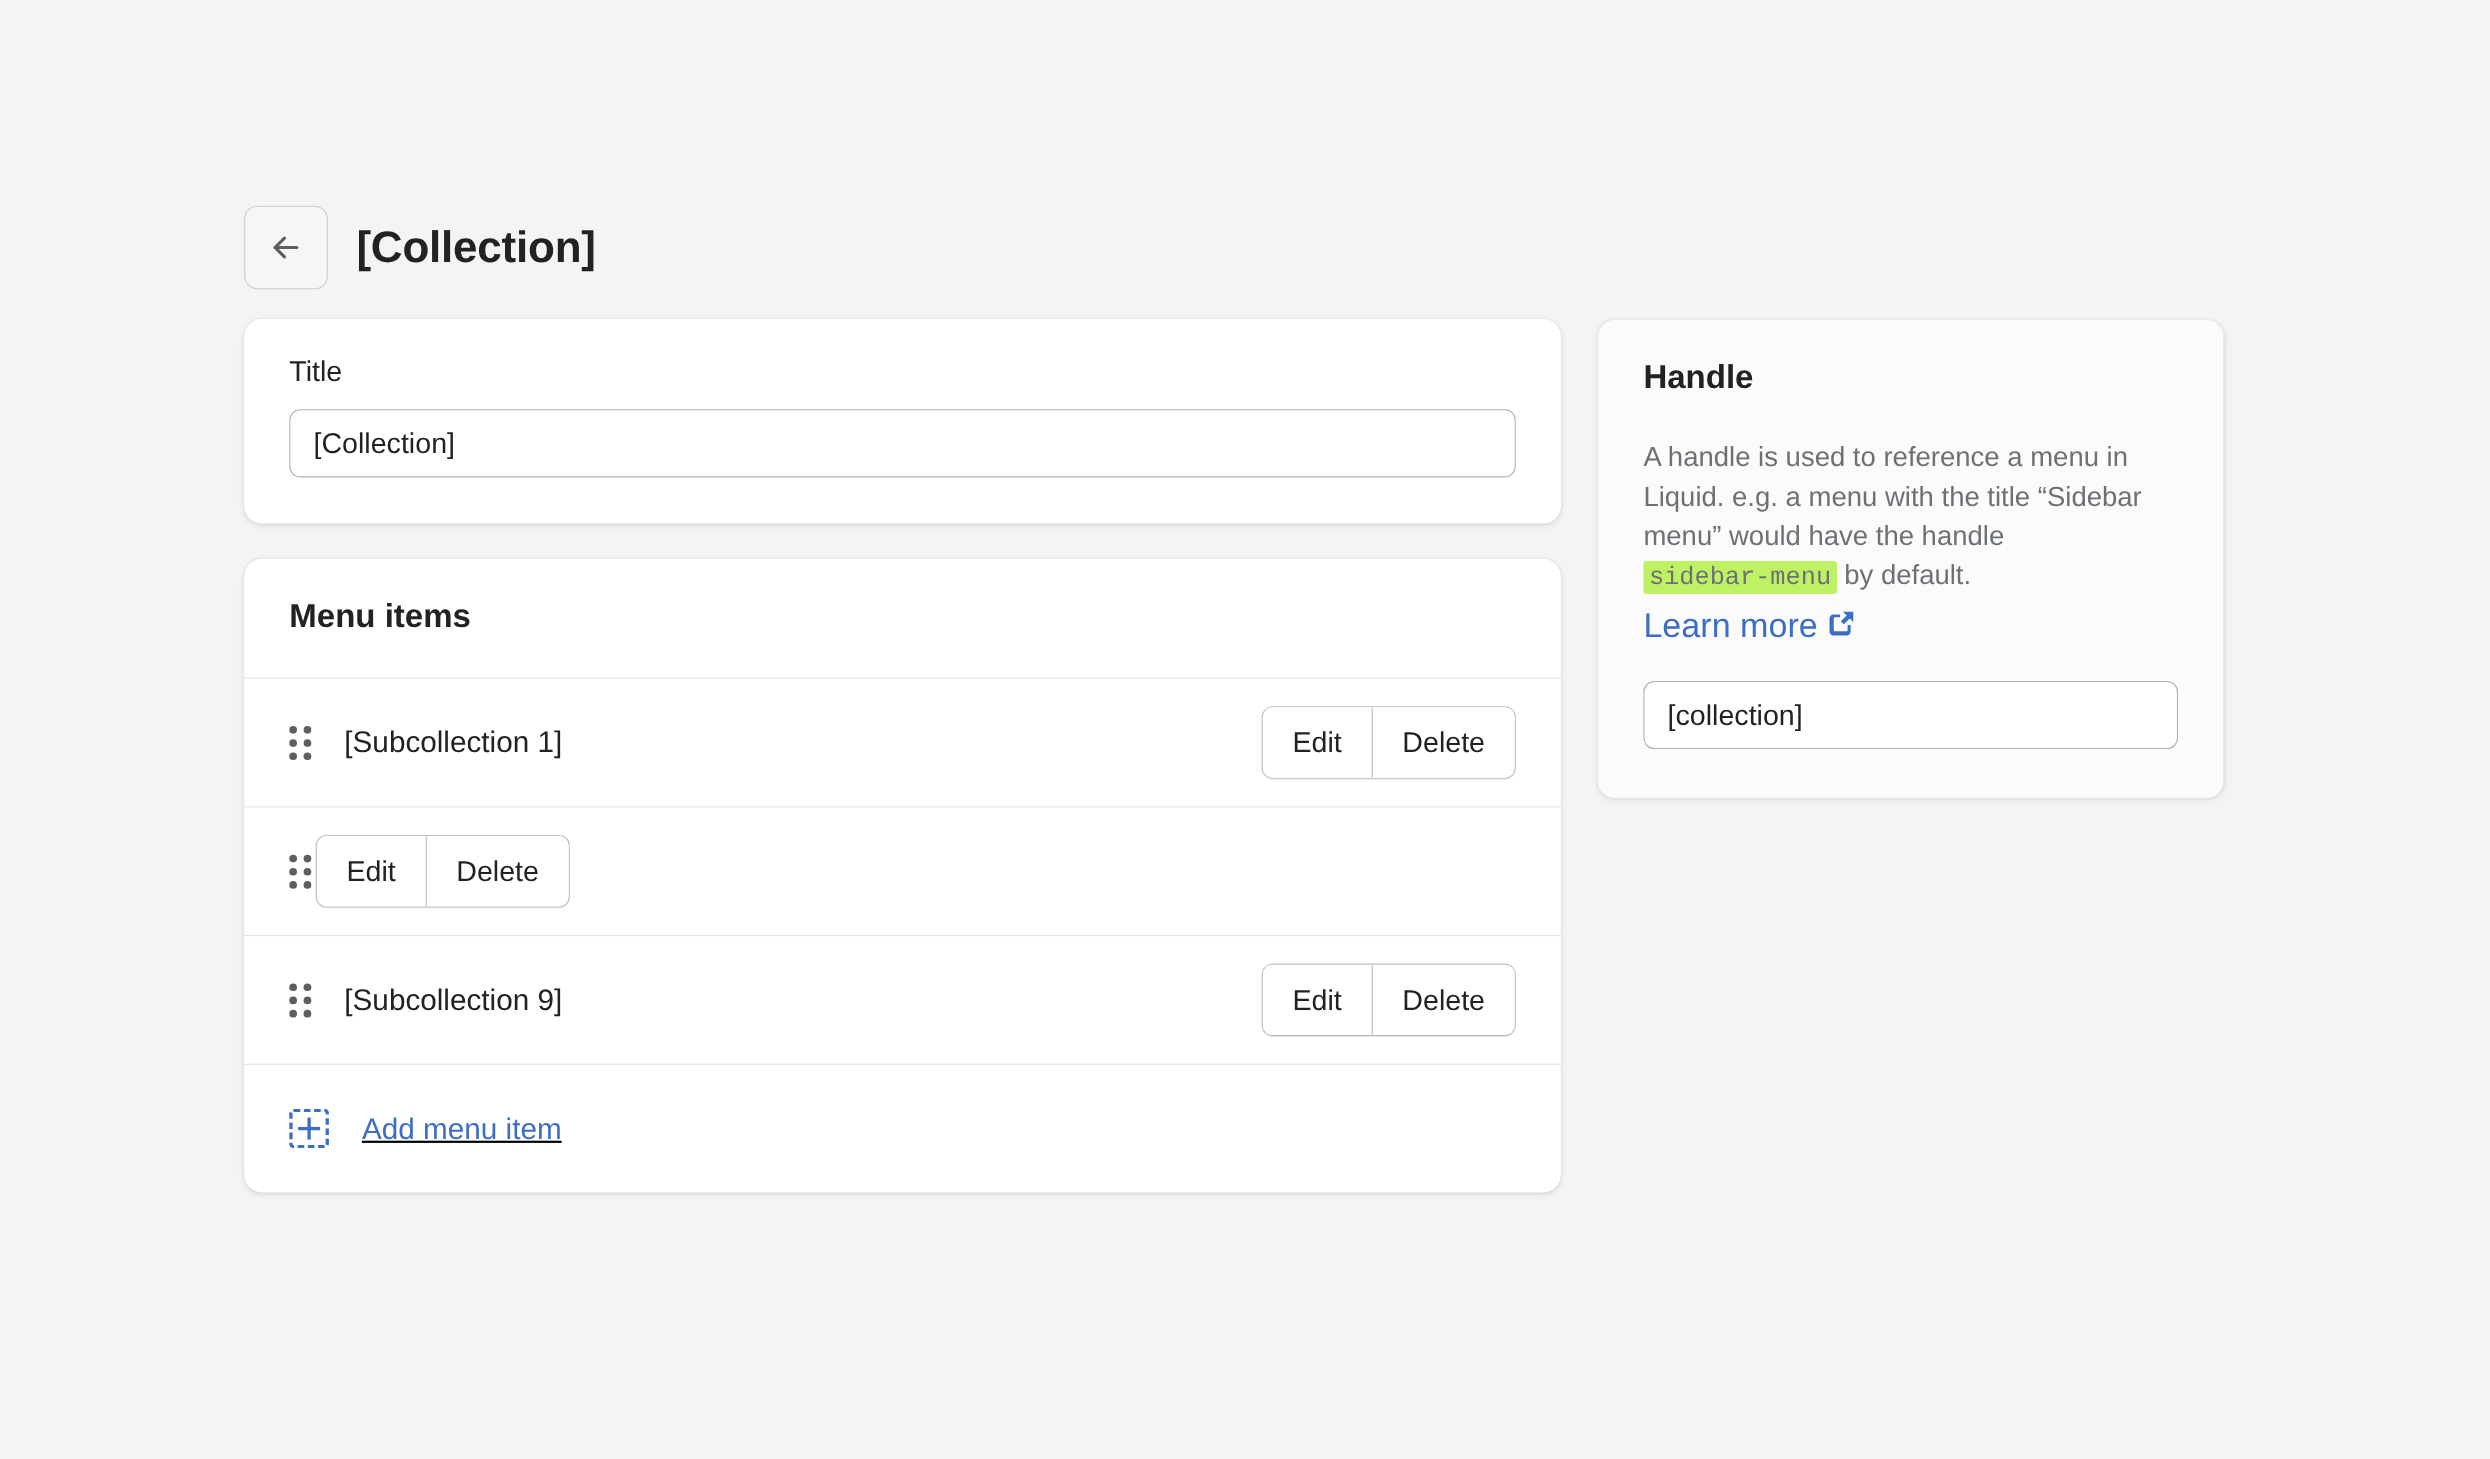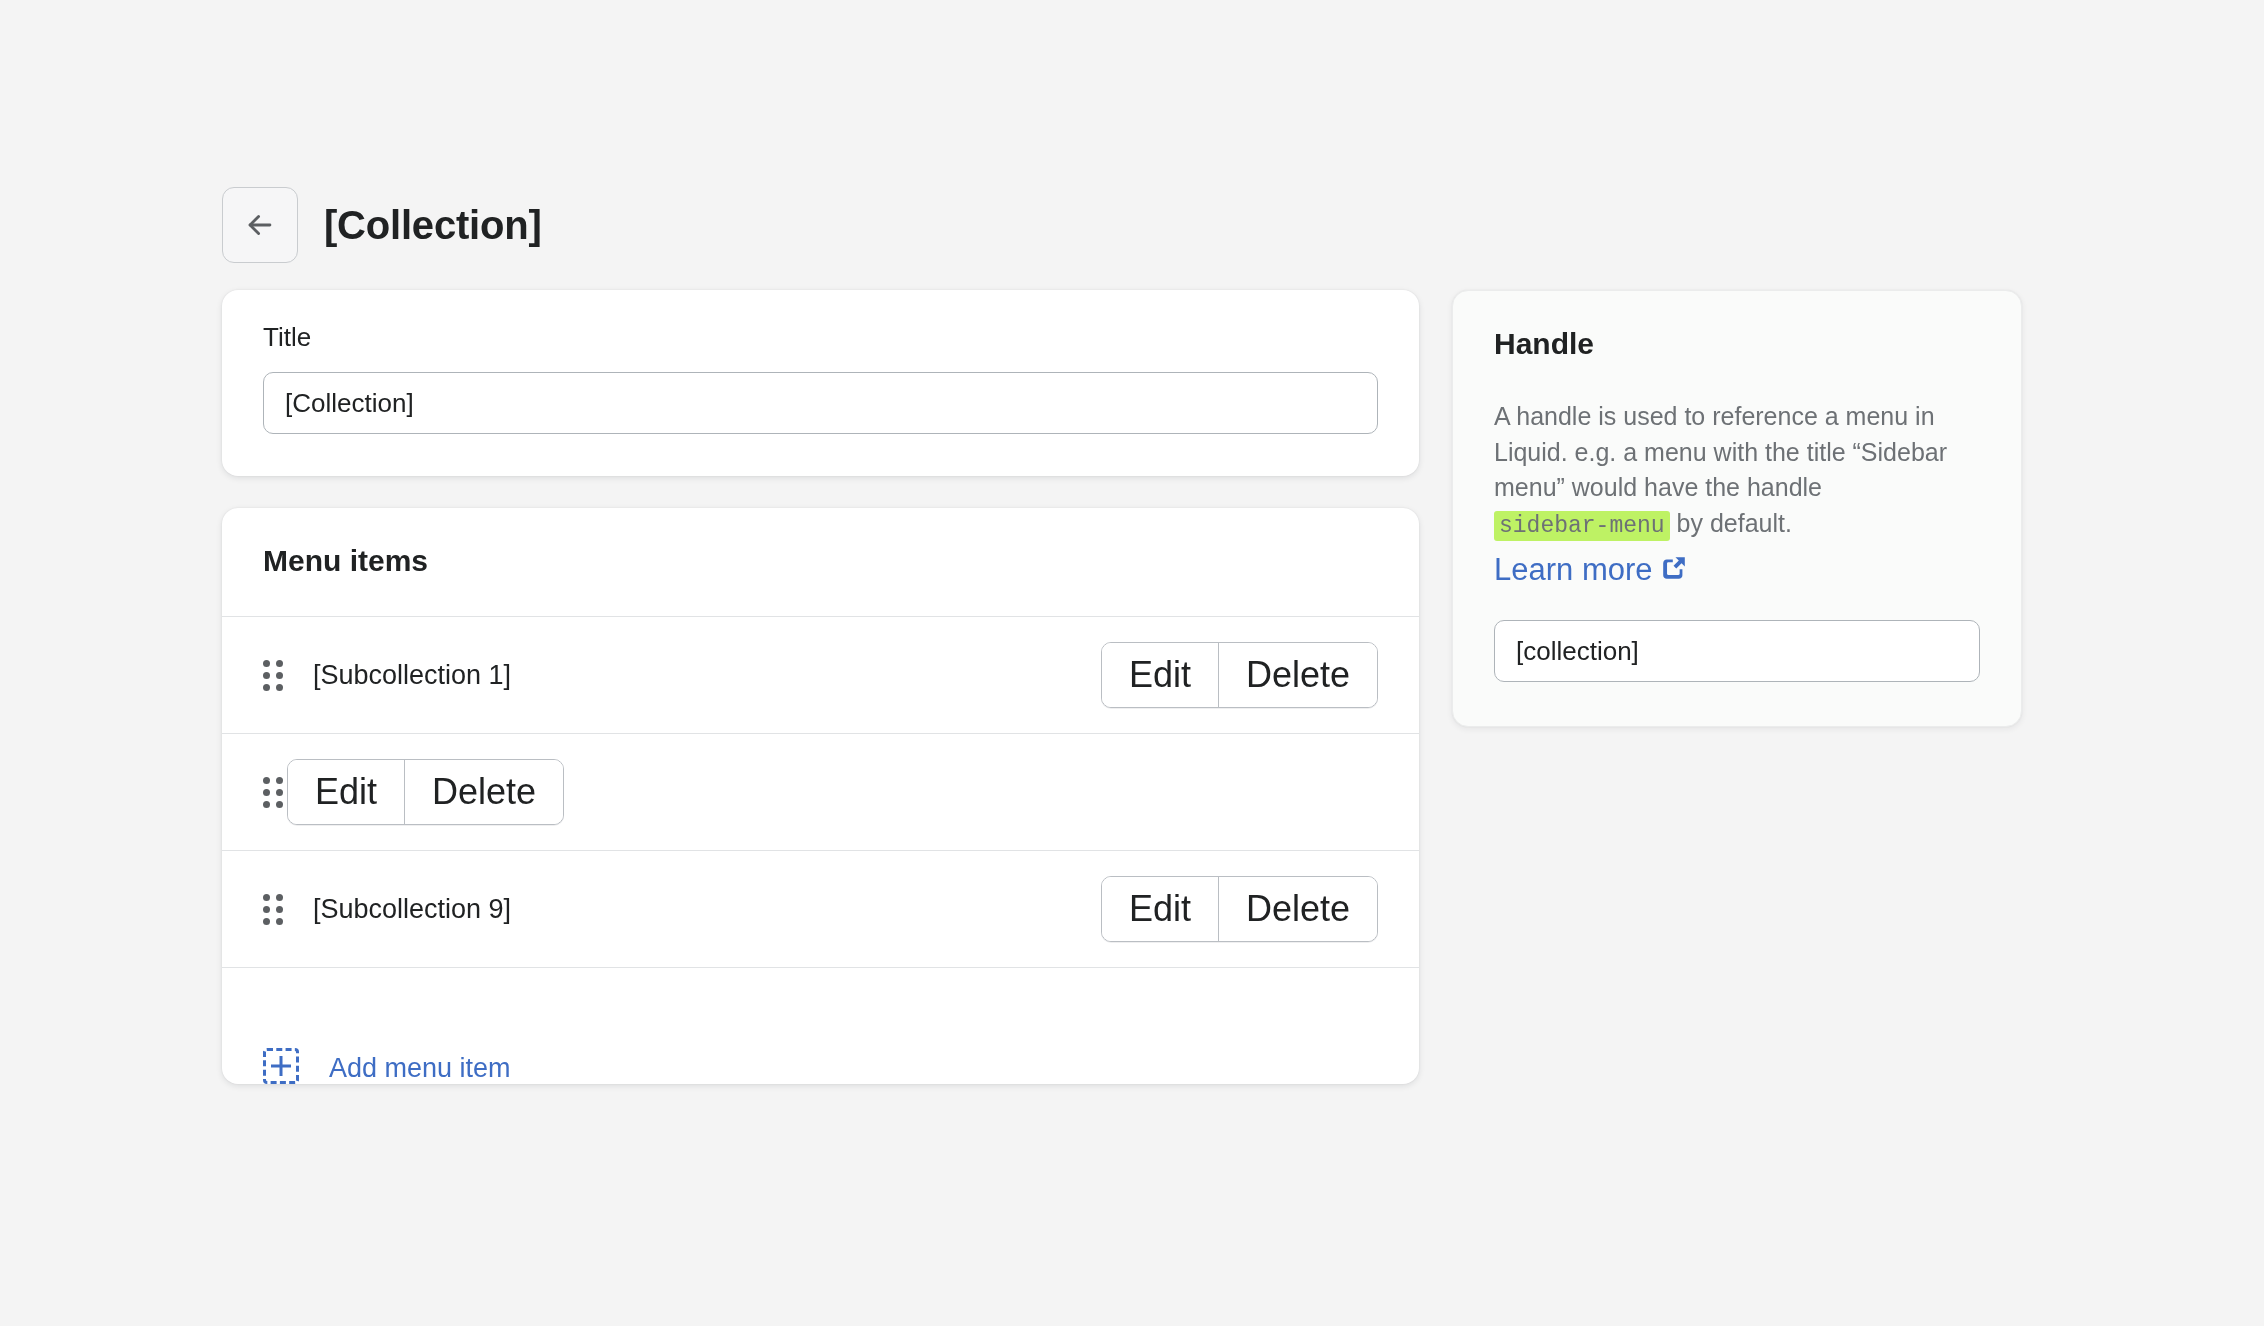--- a/index.html
+++ b/index.html
@@ -146,39 +146,40 @@
     display: flex;
     flex: none;
     border: 1px solid #babec3;
     border-radius: 10px;
     overflow: hidden;
     background: #ffffff;
     box-shadow: 0 1px 0 rgba(22,29,37,0.07);
   }
   .btn-group button {
     font-family: "Liberation Sans", sans-serif;
-    font-size: 36px;
+    font-size: 26px;
     color: #202223;
     background: #ffffff;
     border: none;
     height: 64px;
     padding: 0 27px;
     cursor: pointer;
     line-height: 1;
   }
   .btn-group button + button {
     border-left: 1px solid #babec3;
   }
 
   .add-row {
     display: flex;
-    align-items: flex-end;
+    align-items: center;
     padding: 0 41px;
     height: 116px;
     cursor: pointer;
+    text-decoration: underline;
   }
   .add-icon {
     width: 36px;
     height: 36px;
     border: 3px dashed #3e6dc4;
     border-radius: 4px;
     position: relative;
     flex: none;
   }
   .add-icon::before,

